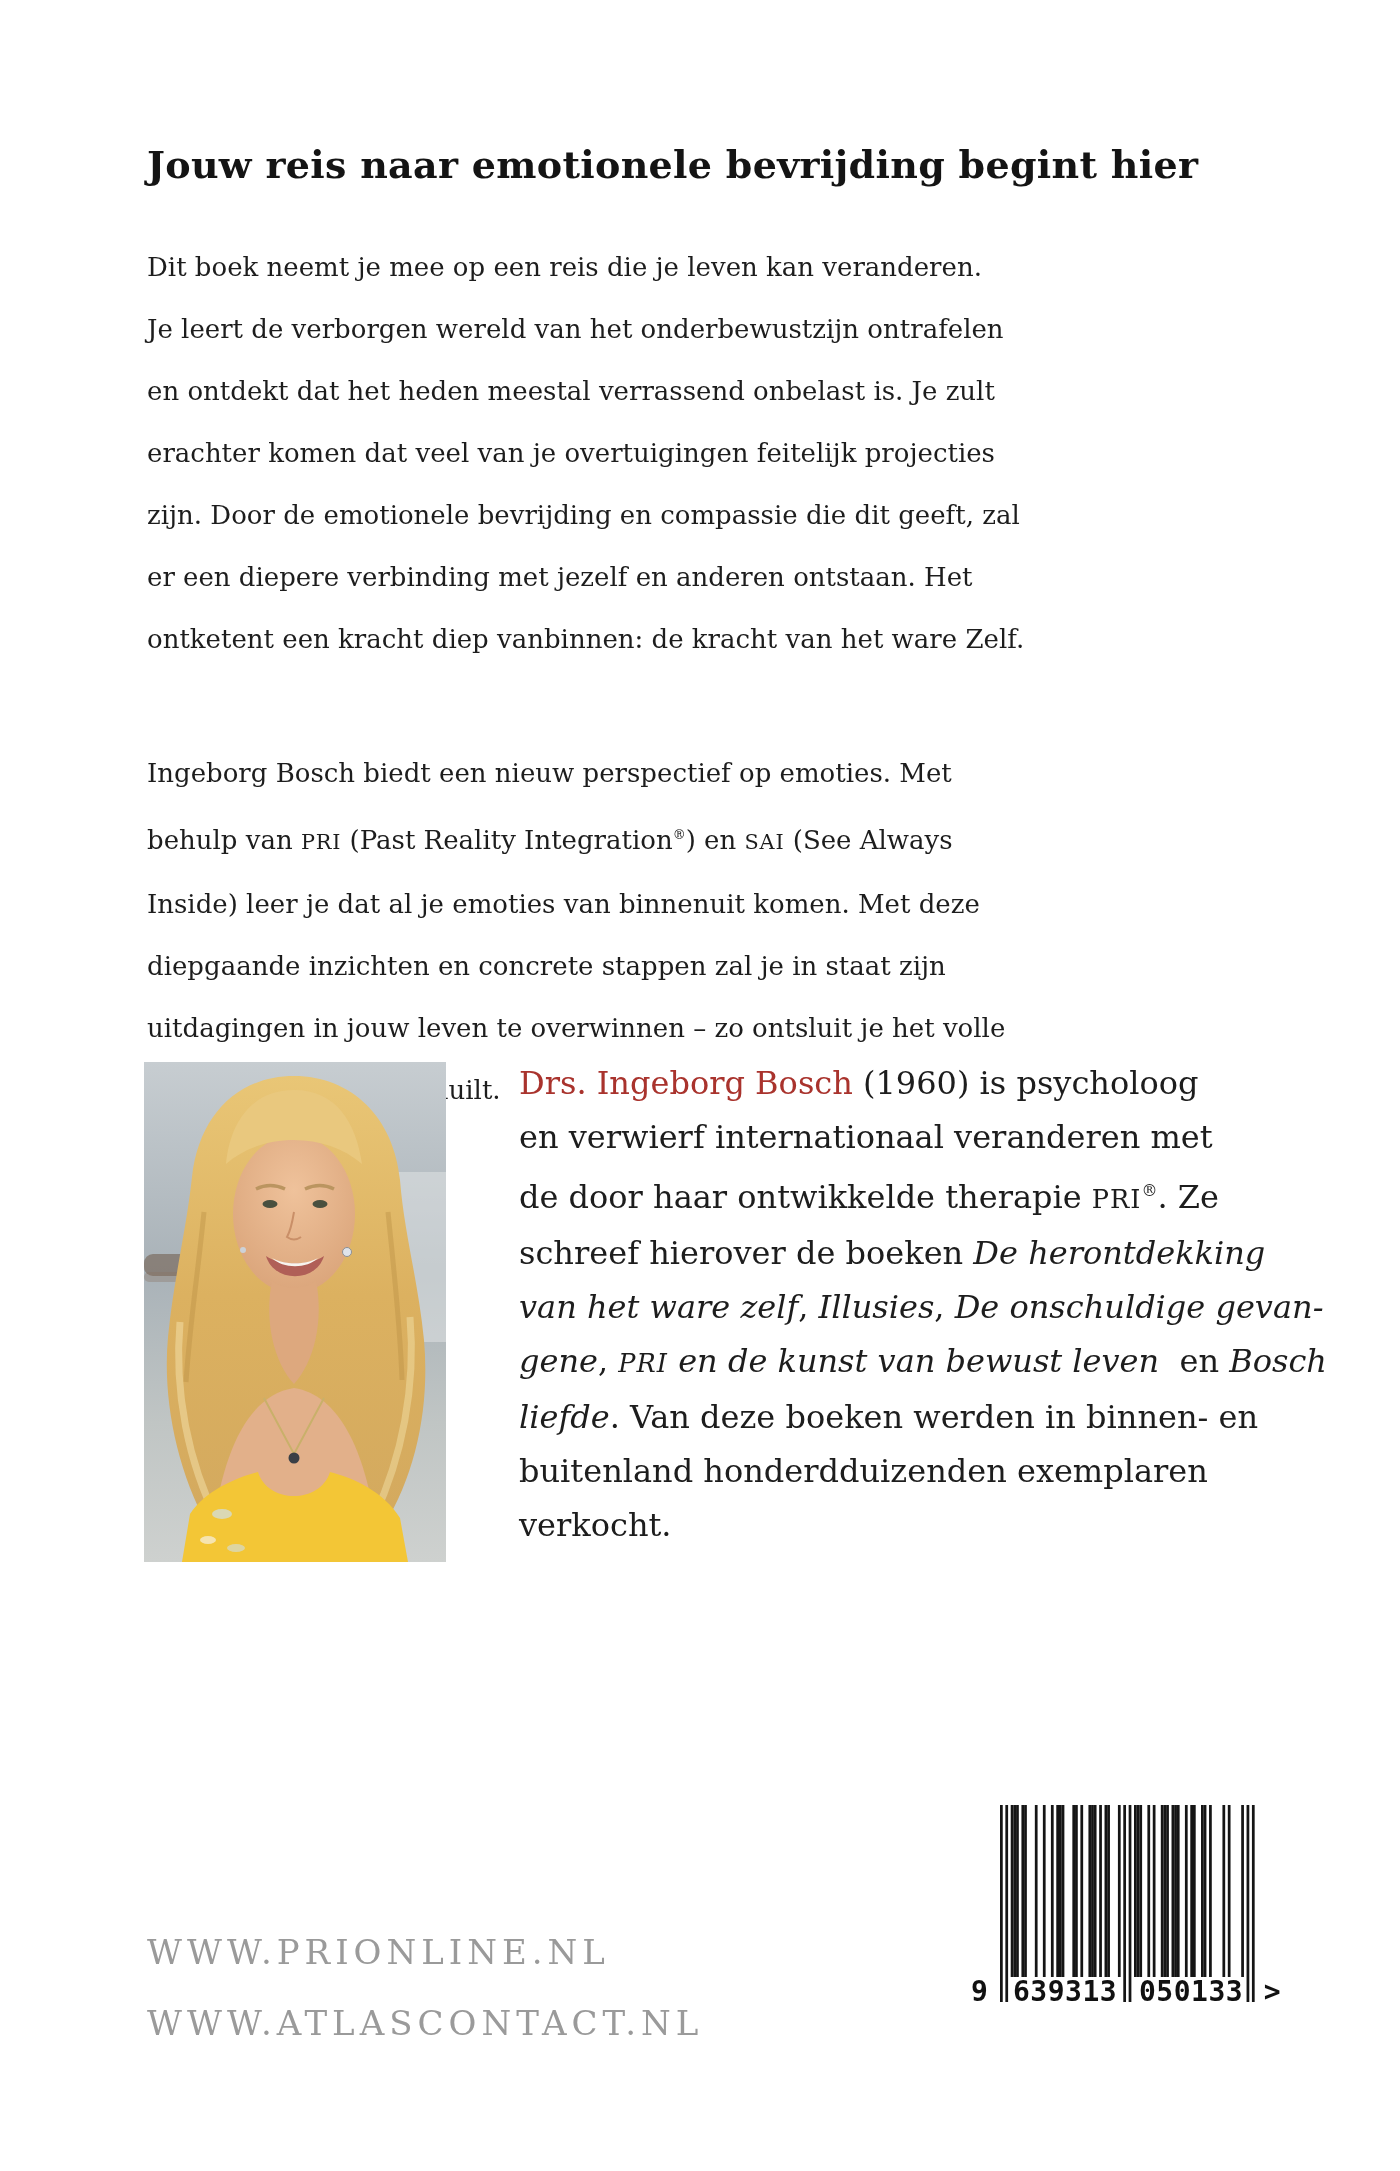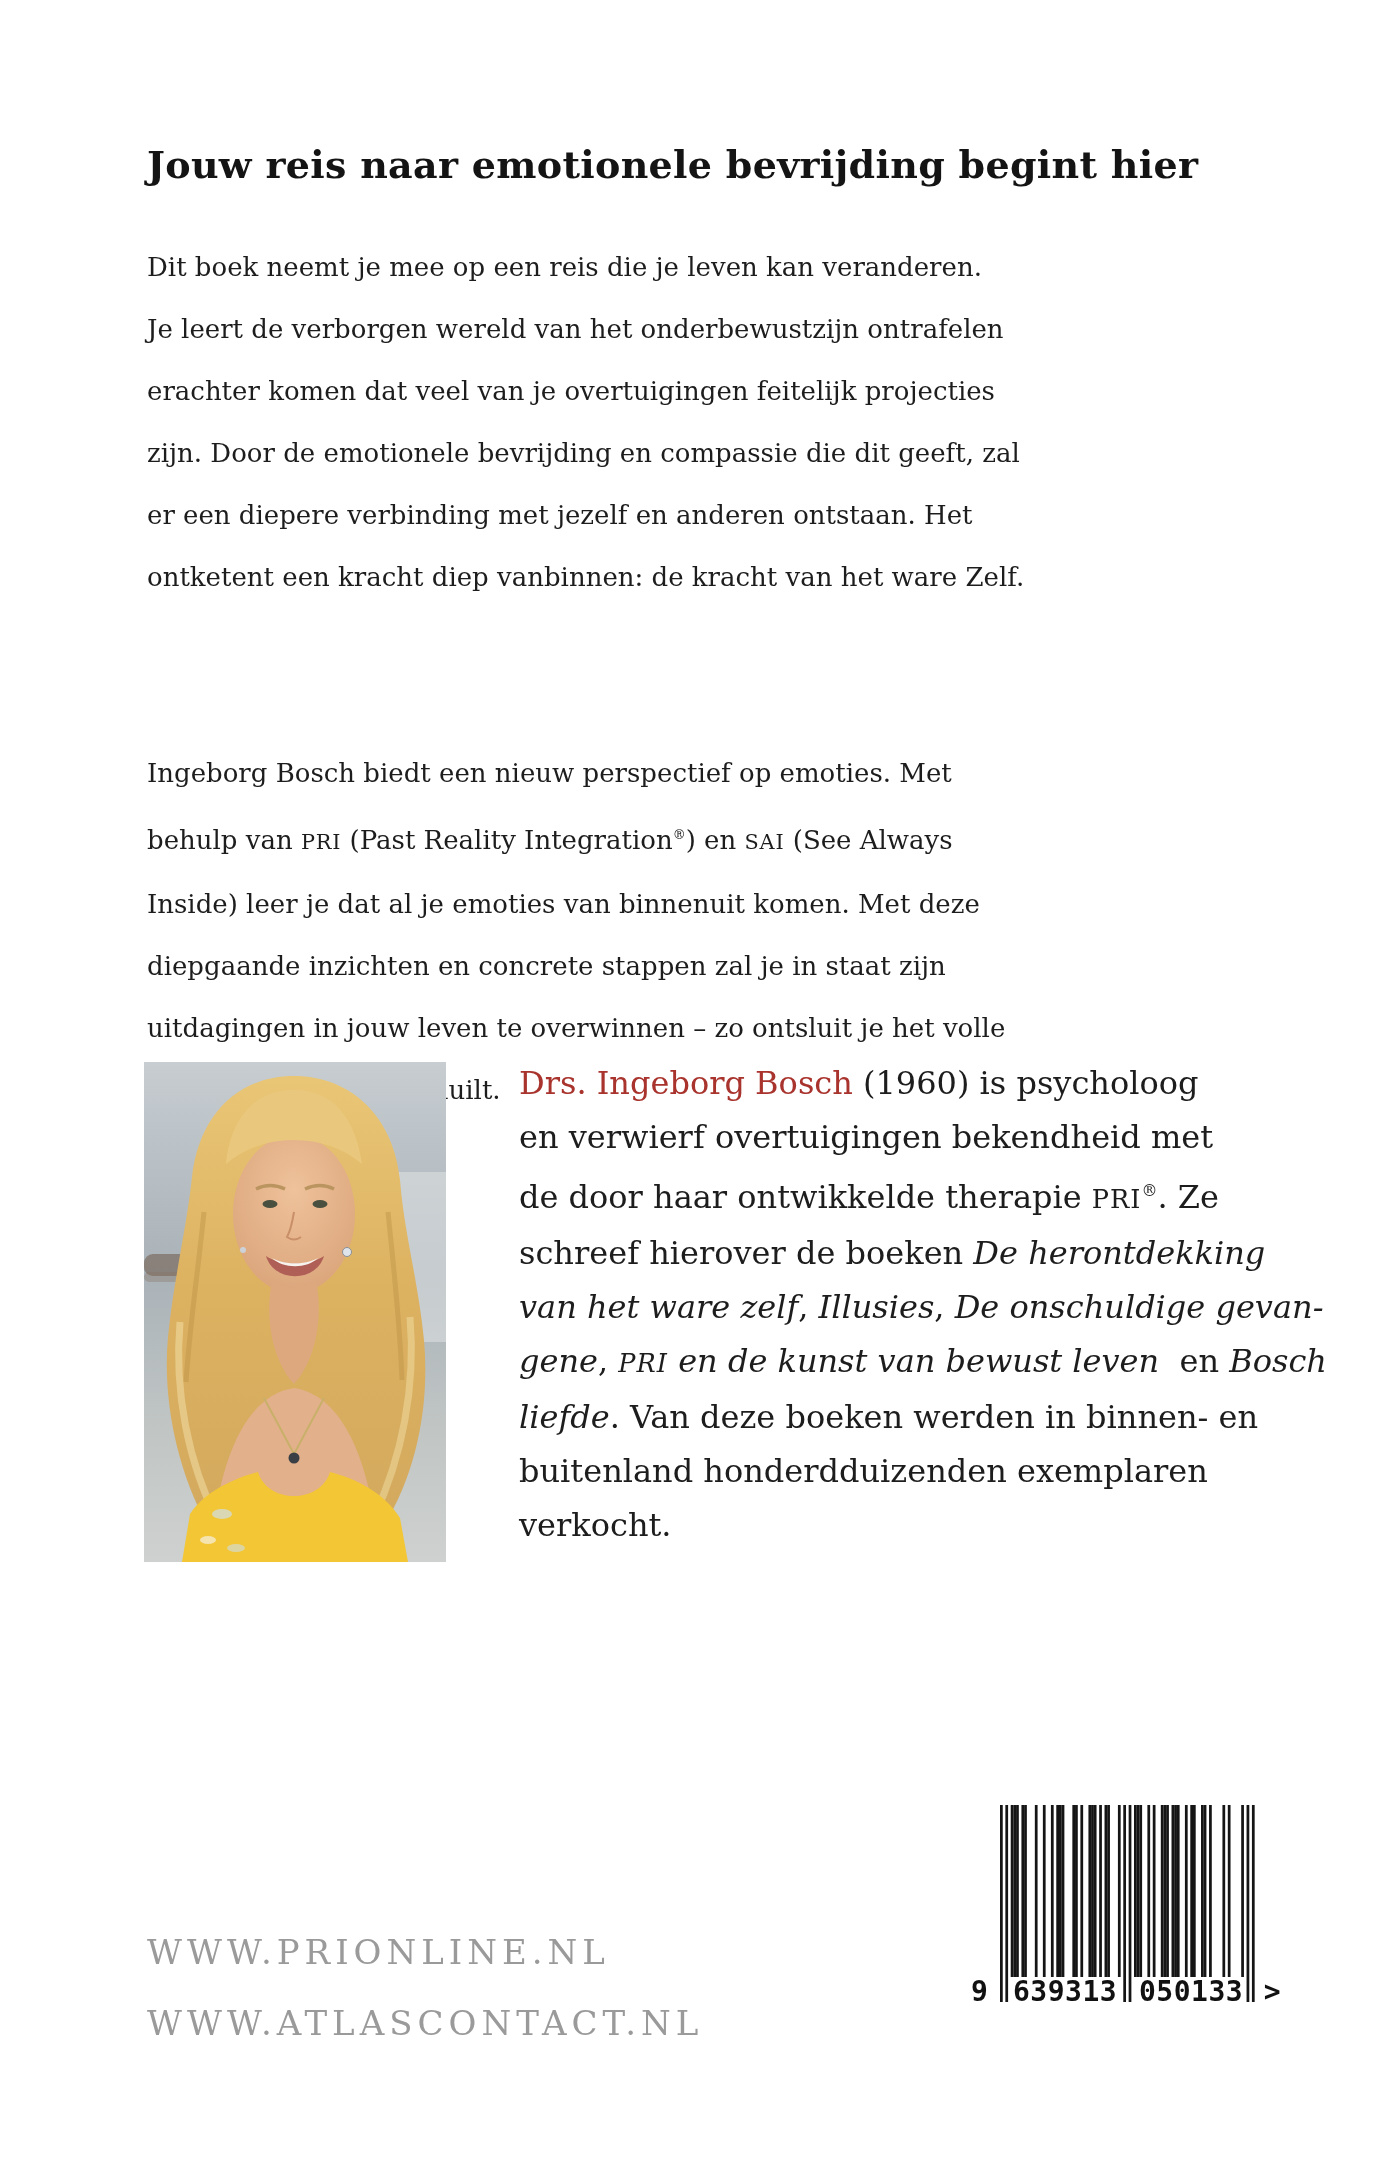--- a/index.html
+++ b/index.html
@@ -56,20 +56,21 @@
 </head>
 <body>
 
 <div class="page">
 
   <h1 class="page-title">Jouw reis naar emotionele bevrijding begint hier</h1>
 
   <div class="para para1">
       <div class="tline"><span>Dit boek neemt je mee op een reis die je leven kan veranderen.</span></div>
       <div class="tline"><span>Je leert de verborgen wereld van het onderbewustzijn ontrafelen</span></div>
+      <div class="tline"><span>en ontdekt dat het heden meestal verrassend onbelast is. Je zult</span></div>
       <div class="tline"><span>erachter komen dat veel van je overtuigingen feitelijk projecties</span></div>
       <div class="tline"><span>zijn. Door de emotionele bevrijding en compassie die dit geeft, zal</span></div>
       <div class="tline"><span>er een diepere verbinding met jezelf en anderen ontstaan. Het</span></div>
       <div class="tline"><span>ontketent een kracht diep vanbinnen: de kracht van het ware Zelf.</span></div>
     </div>
 
   <div class="para para2">
       <div class="tline"><span>Ingeborg Bosch biedt een nieuw perspectief op emoties. Met</span></div>
       <div class="tline"><span>behulp van </span><span class="seg-sc">PRI</span><span> (Past Reality Integration</span><span class="seg-sup">®</span><span>) en </span><span class="seg-sc">SAI</span><span> (See Always</span></div>
       <div class="tline"><span>Inside) leer je dat al je emoties van binnenuit komen. Met deze</span></div>
@@ -123,21 +124,21 @@
       <circle cx="150" cy="396" r="5.5" fill="#3a3f46"></circle>
       <path d="M38 500 L 46 452 C 62 428 92 416 114 410 C 124 442 176 442 186 410 C 210 416 240 430 256 456 L 264 500 Z" fill="#f3c636"></path>
       <ellipse cx="78" cy="452" rx="10" ry="5" fill="#cfe0ea" opacity="0.7"></ellipse>
       <ellipse cx="64" cy="478" rx="8" ry="4" fill="#f6f1e2" opacity="0.7"></ellipse>
       <ellipse cx="92" cy="486" rx="9" ry="4" fill="#cfe0ea" opacity="0.6"></ellipse>
     </svg>
   </div>
 
   <div class="bio">
       <div class="tline"><span class="seg-red">Drs. Ingeborg Bosch</span><span> (1960) is psycholoog</span></div>
-      <div class="tline"><span>en verwierf overtuigingen bekendheid met</span></div>
+      <div class="tline"><span>en verwierf internationaal veranderen met</span></div>
       <div class="tline"><span>de door haar ontwikkelde therapie </span><span class="seg-sc">PRI</span><span class="seg-sup">®</span><span>. Ze</span></div>
       <div class="tline"><span>schreef hierover de boeken </span><span class="seg-it">De herontdekking</span></div>
       <div class="tline"><span class="seg-it">van het ware zelf</span><span>, </span><span class="seg-it">Illusies</span><span>, </span><span class="seg-it">De onschuldige gevan-</span></div>
       <div class="tline"><span class="seg-it">gene</span><span>, </span><span class="seg-itsc">PRI</span><span class="seg-it"> en de kunst van bewust leven</span><span>&nbsp; en </span><span class="seg-it">Bosch</span></div>
       <div class="tline"><span class="seg-it">liefde</span><span>. Van deze boeken werden in binnen- en</span></div>
       <div class="tline"><span>buitenland honderdduizenden exemplaren</span></div>
       <div class="tline"><span>verkocht.</span></div>
     </div>
 
   <div class="footer-urls">

